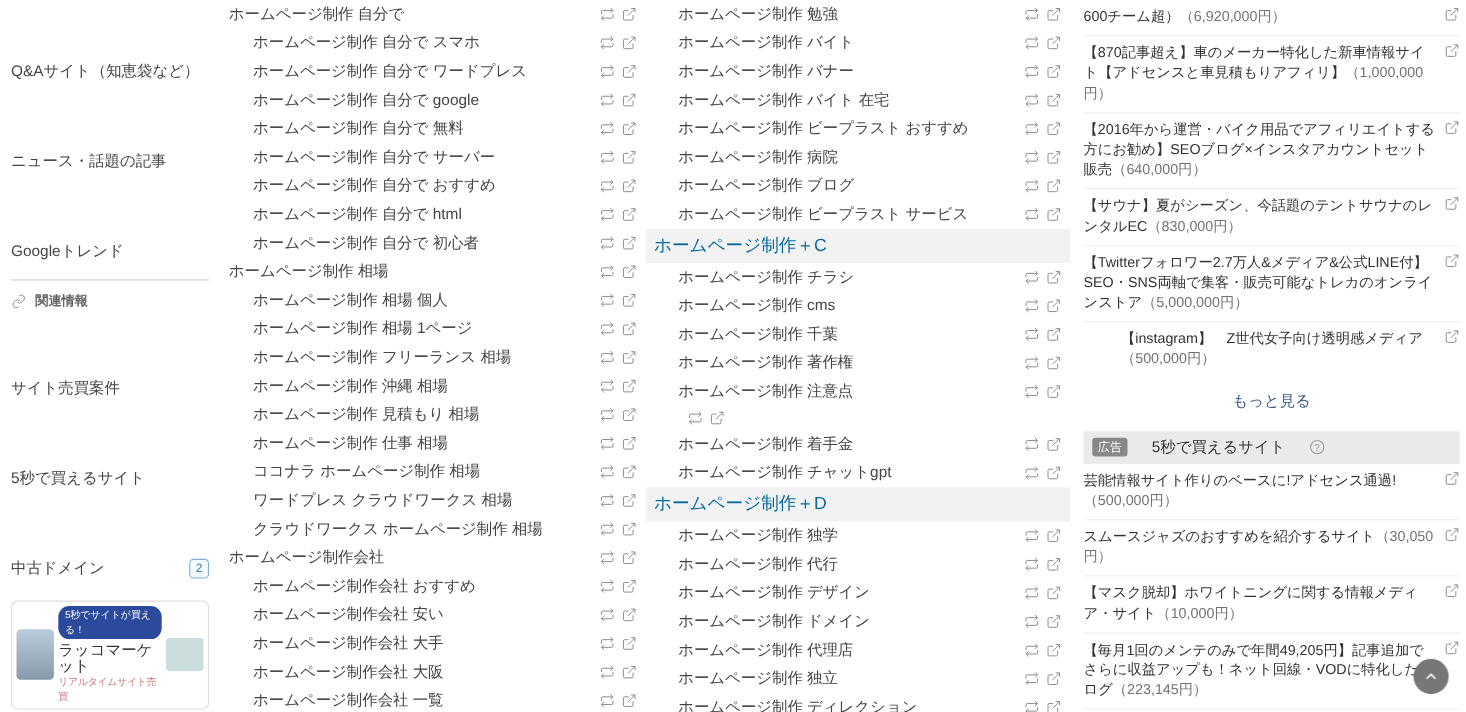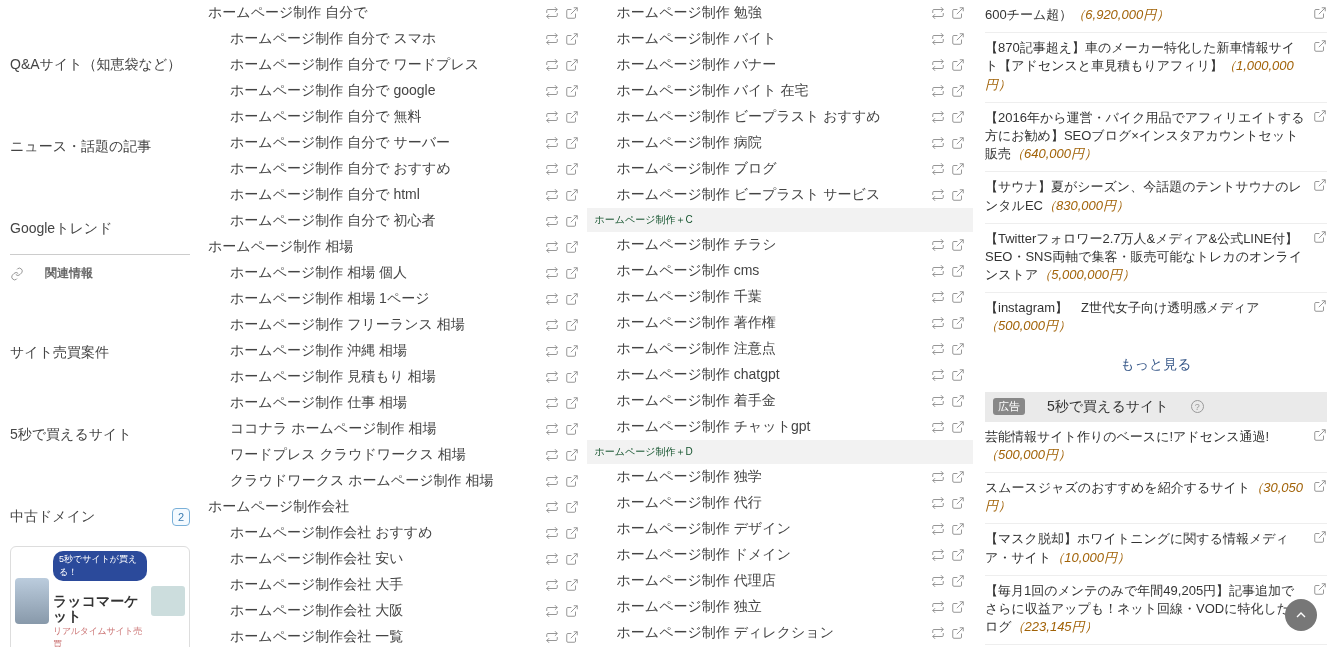--- a/index.html
+++ b/index.html
@@ -1,45 +1,45 @@
 <!DOCTYPE html>
 <html><head>
 <meta charset="utf-8">
 <style>
 * { box-sizing: border-box; margin: 0; padding: 0; }
 body { font-family: "Hiragino Sans", "Meiryo", sans-serif; font-size: 13px; color: #333; background: #fff; width: 1333px; }
 .container { display: flex; }
 .sidebar { width: 200px; padding: 0 10px; flex-shrink: 0; }
 .sidebar-item { padding: 8px 0; color: #444; font-size: 14px; cursor: pointer; display:flex; align-items:center; justify-content:space-between;margin-top:48px; }
 .sidebar-divider { border-top: 1px solid #ccc; margin: 8px 0 4px; }
-.sidebar-heading { font-size: 12px; color: #666; font-weight: 600; padding: 6px 0; display:flex; align-items:center; gap:21px; }
+.sidebar-heading { font-size: 12px; color: #666; font-weight: 600; padding: 6px 0; display:flex; align-items:center; gap:8px; }
 .badge-num { border:1px solid #7ab0d8; color:#3a7bb0; border-radius:4px; font-size:11px; padding:0 5px; line-height:16px; background:#f4faff; }
 .banner { margin-top:12px; border:1px solid #ddd; border-radius:6px; background:#fff; padding:4px; display:flex; align-items:center; }
 .banner-illus { width:34px; height:46px; background:linear-gradient(#bcd,#89a); border-radius:4px; margin-right:4px; }
 .banner-illus2 { width:34px; height:30px; background:#cdd; border-radius:3px; margin-left:4px; }
 .banner-body { flex:1; }
-.banner-tag { background:#2b4a9b; color:#fff; font-size:9px; padding:2px 6px; border-radius:10px; display:inline-block; margin-bottom:13px; }
-.banner-title { font-size:14px; font-weight:700; color:#333; line-height:1.1; }
+.banner-tag { background:#2b4a9b; color:#fff; font-size:9px; padding:2px 6px; border-radius:10px; display:inline-block; margin-bottom:2px; }
+.banner-title { font-size:14px; font-weight:400; color:#333; line-height:1.1; }
 .banner-sub { font-size:9px; color:#c77; letter-spacing:-0.3px; }
 .main { display:flex; flex:1; }
 .col { flex:1; min-width:0; }
 .col-left { border-right:none; }
-.sub-header { background:#f2f2f2; padding:5px 8px; font-size:10px; color:#14532d; font-weight:500; }
+.sub-header { background:#f2f2f2; padding:5px 8px; font-size:16px; color:#0369a1; font-weight:500; }
 .item { padding:4px 8px 4px 30px; font-size:14px; color:#444; display:flex; align-items:center; justify-content:space-between;gap:12px; }
 .item-top { padding-left:8px; }
 .item-text { flex:1; overflow:hidden; text-overflow:ellipsis; white-space:nowrap; cursor:pointer; color:#3a5a8a; }
 .item-text.black { color:#444; }
 .icons { display:flex; gap:6px; color:#888; flex-shrink:0; margin-left:8px; }
 .icon { width:14px; height:14px; cursor:pointer; display:inline-flex; align-items:center; justify-content:center; }
 .icon svg { width:14px; height:14px; stroke:#888; fill:none; stroke-width:1.5; }
 .right { width:360px; padding:0 6px 0 12px; flex-shrink:0; font-size:13px; }
 .ad-item { padding:6px 0 8px; border-bottom:1px solid #eee; display:flex; align-items:flex-start; justify-content:space-between; gap:8px; }
-.ad-item:last-child { border-bottom:none; }
+.ad-item:last-child { border-bottom:none;margin-left:34px; }
 .ad-text { flex:1; line-height:1.4; color:#333; cursor:pointer; }
-.ad-price { color:#a16207;font-style:italic; }
+.ad-price { color:#737373; }
 .ext-icon { width:14px; height:14px; flex-shrink:0; cursor:pointer; }
 .ext-icon svg { width:14px; height:14px; stroke:#888; fill:none; stroke-width:1.5; }
 .more-link { text-align:center; padding:12px 0; color:#3a5a8a; cursor:pointer; font-size:14px; }
 .ad-heading { background:#eaeaea; padding:6px 8px; display:flex; align-items:center; gap:22px; font-size:14px; margin-top:6px; }
 .ad-badge { background:#888; color:#fff; font-size:11px; padding:1px 5px; border-radius:3px; }
 .q-icon { width:13px; height:13px; border:1px solid #999; border-radius:50%; font-size:9px; color:#999; display:inline-flex; align-items:center; justify-content:center; cursor:pointer; }
 .scroll-top { position:fixed; bottom:16px; right:16px; width:32px; height:32px; background:#777; border-radius:50%; display:flex; align-items:center; justify-content:center; cursor:pointer; }
 .scroll-top svg { stroke:#fff; fill:none; width:16px; height:16px; stroke-width:2; }
 </style>
 </head>
@@ -844,21 +844,20 @@
             <span class="icon">
               <svg viewBox="0 0 24 24">
                 <path d="M18 13v6a2 2 0 01-2 2H5a2 2 0 01-2-2V8a2 2 0 012-2h6"></path>
                 <path d="M15 3h6v6"></path>
                 <path d="M10 14L21 3"></path>
               </svg>
             </span>
           </span>
         </div>
         <div class="item">
-          <span class="item-text black">ホームページ制作 chatgpt</span>
           <span class="icons">
             <span class="icon">
               <svg viewBox="0 0 24 24">
                 <path d="M17 2l4 4-4 4"></path>
                 <path d="M3 12V8a2 2 0 012-2h16"></path>
                 <path d="M7 22l-4-4 4-4"></path>
                 <path d="M21 12v4a2 2 0 01-2 2H3"></path>
               </svg>
             </span>
             <span class="icon">

